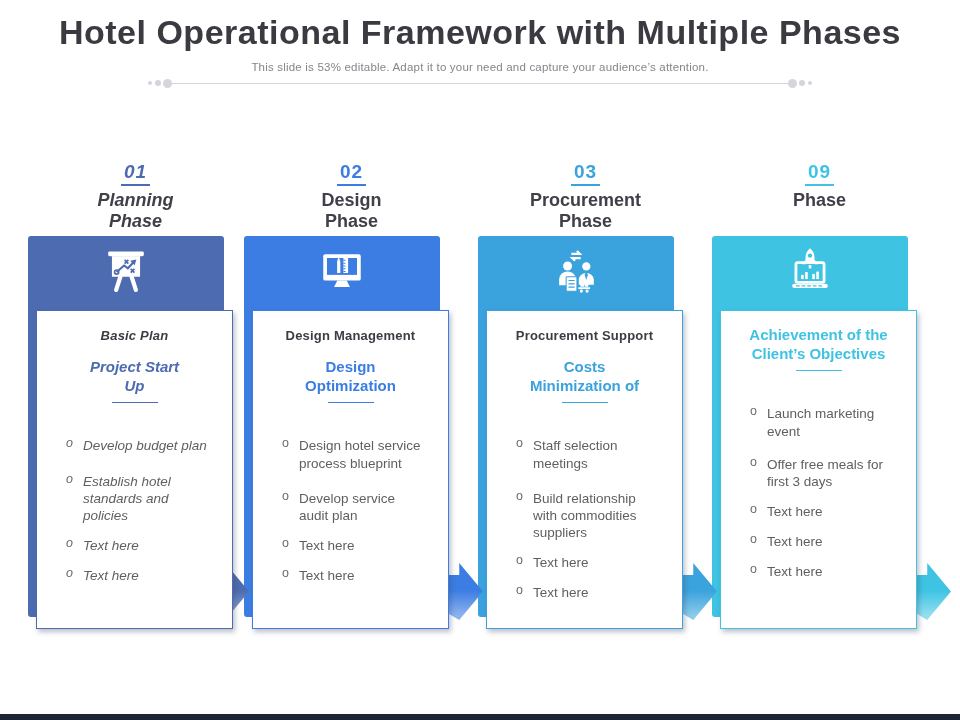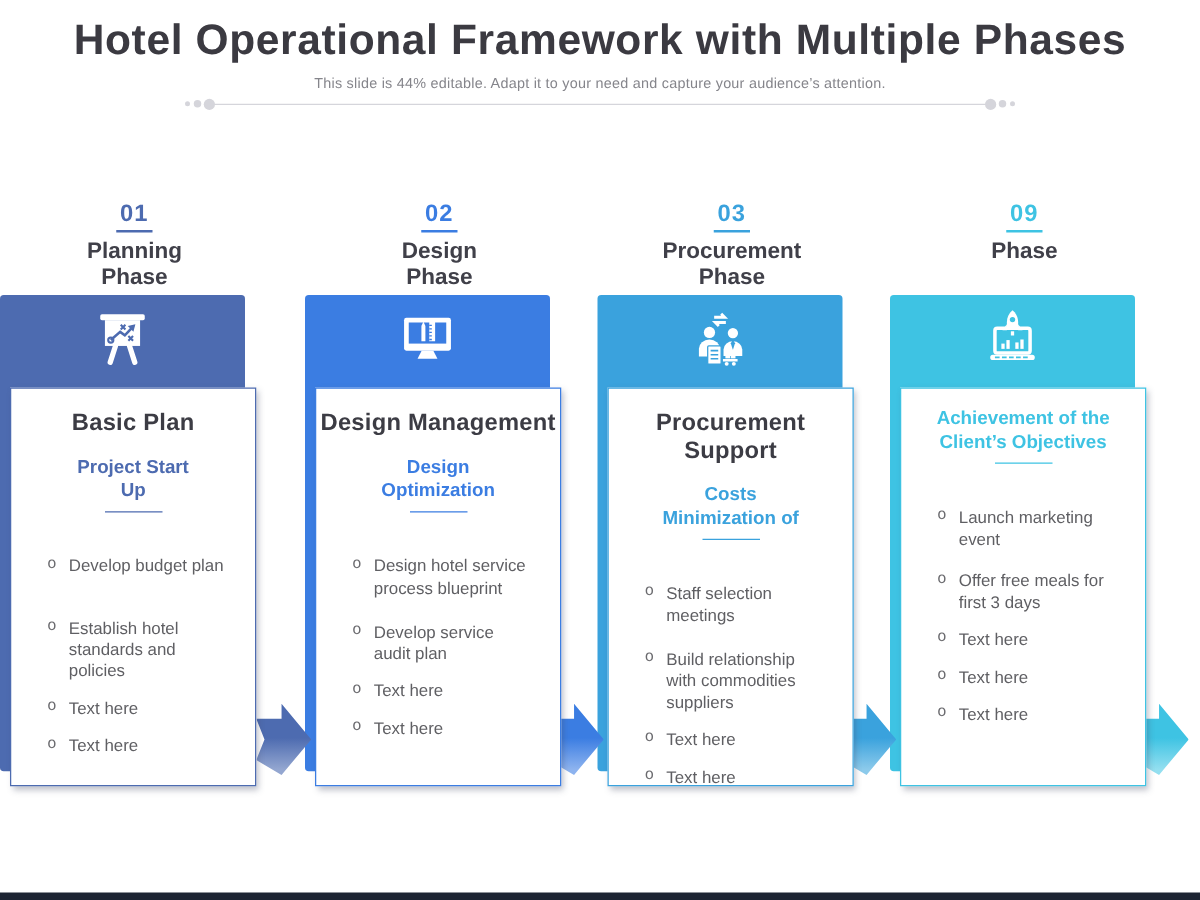--- a/index.html
+++ b/index.html
@@ -45,21 +45,21 @@
   }
   .banner svg { width:60px; height:60px; margin-top:7px; }
 
   .card {
     position:absolute; left:8px; top:155px; width:197px; height:319px;
     background:#ffffff; border:1px solid var(--accent); z-index:3;
     box-shadow:2px 3px 5px rgba(70,75,100,0.35);
     text-align:center;
   }
   .card-title {
-    margin-top:17px; font-size:19px; font-weight:bold; letter-spacing:0.2px;
+    margin-top:17px; font-size:13px; font-weight:bold; letter-spacing:0.2px;
     color:var(--cardtitle-color,#3c3c44);
   }
   .card-subtitle {
     margin-top:14px; font-size:15px; font-weight:bold; line-height:1.28;
     color:var(--accent);
   }
   .card-subtitle span { display:block; }
   .subtitle-rule { width:46px; height:0; border-bottom:1.5px solid var(--accent); margin:7px auto 0; }
 
   .bullets { list-style:none; margin:34px 0 0 46px; padding:0; text-align:left; }
@@ -83,31 +83,31 @@
     position:absolute; left:0; bottom:0; width:100%; height:6px;
     background:var(--bottombar-color,#1d2433);
   }
 </style>
 </head>
 <body>
 
 <div class="slide" style="--title-color: #3b3a41; --subtitle-color: #85858b; --phasename-color: #404049; --cardtitle-color: #3c3c44; --bullet-color: #5f5f63; --divider-color: #d5d5db; --bottombar-color: #1d2433;">
 
   <div class="title">Hotel Operational Framework with Multiple Phases</div>
-  <div class="subtitle">This slide is 44% editable. Adapt it to your need and capture your audience’s attention.</div>
+  <div class="subtitle">This slide is 53% editable. Adapt it to your need and capture your audience’s attention.</div>
 
   <div class="divider"></div>
   <span class="dot" style="left:148px;top:81px;width:4px;height:4px;"></span>
   <span class="dot" style="left:155px;top:80px;width:6px;height:6px;"></span>
   <span class="dot" style="left:163px;top:79px;width:9px;height:9px;"></span>
   <span class="dot" style="left:788px;top:79px;width:9px;height:9px;"></span>
   <span class="dot" style="left:799px;top:80px;width:6px;height:6px;"></span>
   <span class="dot" style="left:808px;top:81px;width:4px;height:4px;"></span>
 
-  <div class="column" style="left: 0; --accent: #4d6bb0; --accent-light: #93a6d0;">
+  <div class="column" style="left: 28px; font-style: italic; --accent: #4d6bb0; --accent-light: #93a6d0;">
     <div class="phase-head">
       <div class="phase-number">01</div>
       <div class="phase-name">
         <span>Planning</span>
         <span>Phase</span>
       </div>
     </div>
     <div class="banner">
       <svg viewBox="0 0 64 64">
         <rect x="13" y="9" width="38" height="5" rx="1.5" fill="#fff"></rect>
@@ -122,21 +122,21 @@
       </svg>
     </div>
     <div class="card">
       <div class="card-title">Basic Plan</div>
       <div class="card-subtitle">
         <span>Project Start</span>
         <span>Up</span>
       </div>
       <div class="subtitle-rule"></div>
       <ul class="bullets">
-        <li style="margin-bottom:32px">Develop  budget plan</li>
+        <li style="margin-bottom:18px">Develop  budget plan</li>
         <li>Establish hotel standards and policies</li>
         <li>Text here</li>
         <li>Text here</li>
       </ul>
     </div>
   </div>
 
   <div class="column" style="left: 244px; --accent: #3b7de2; --accent-light: #8db3ef;">
     <div class="phase-head">
       <div class="phase-number">02</div>

